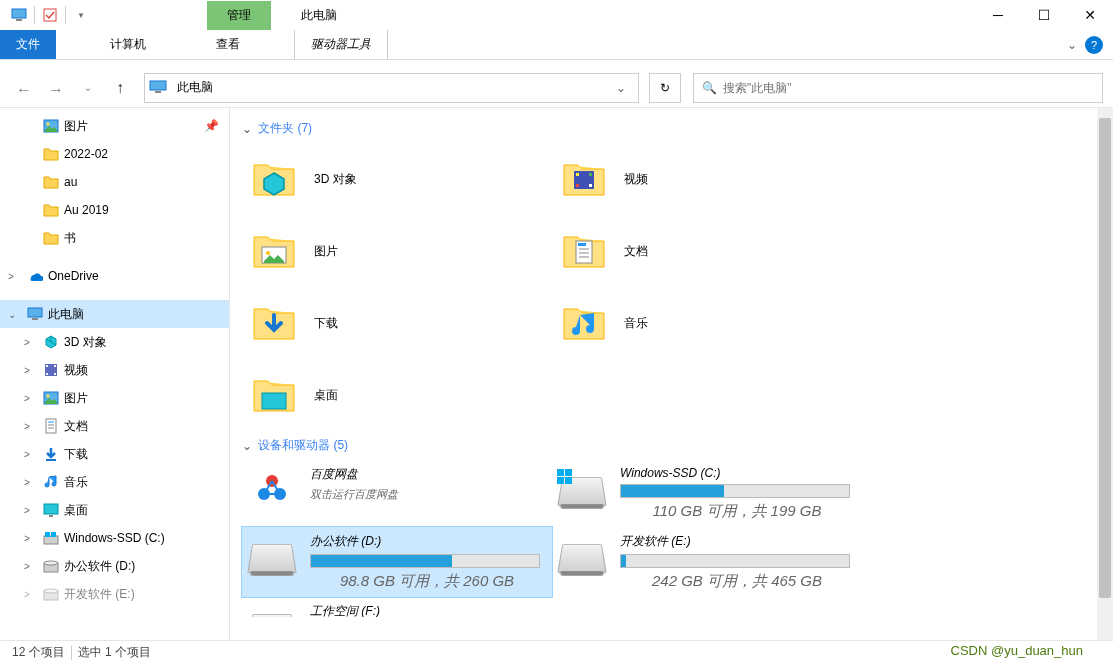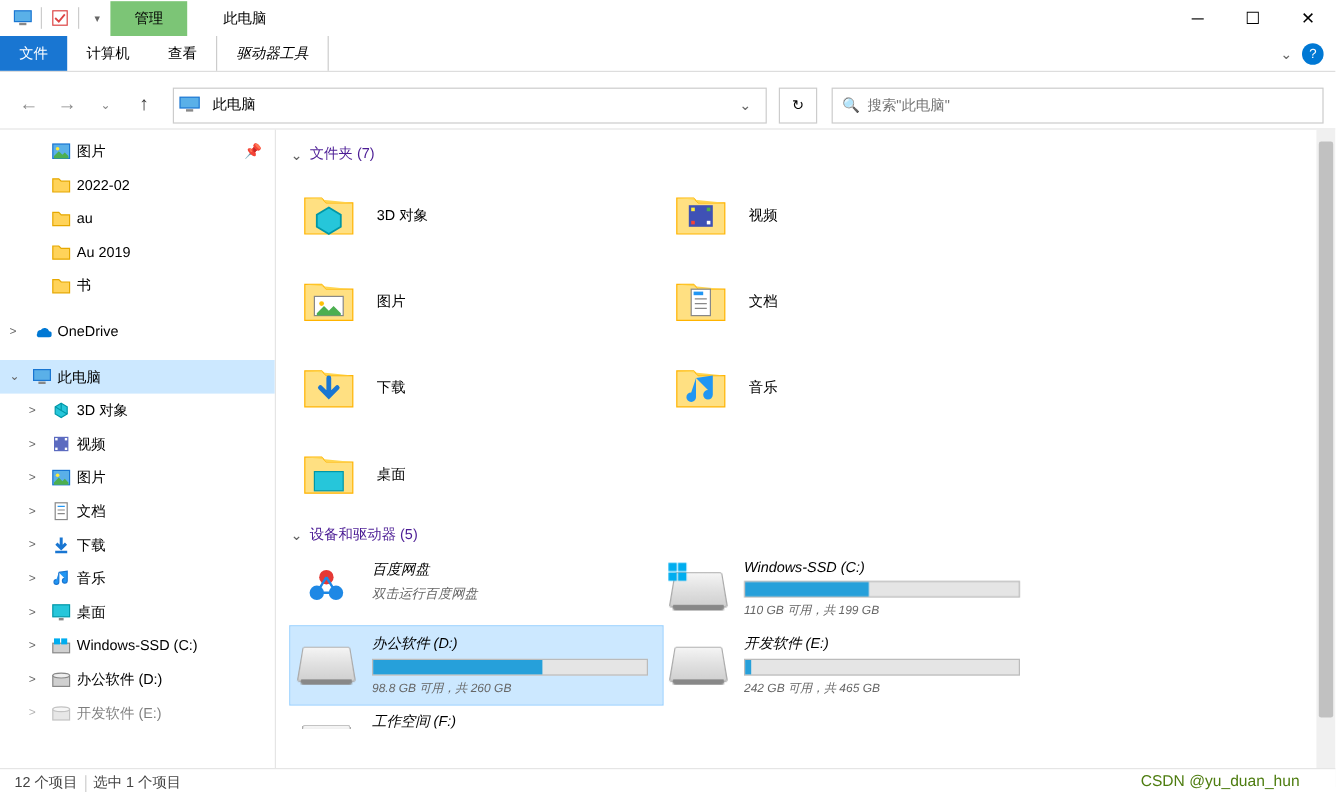--- a/index.html
+++ b/index.html
@@ -3,27 +3,27 @@
 <meta charset="utf-8">
 <style>
 * { box-sizing: border-box; margin: 0; padding: 0; font-family: "Microsoft YaHei", "Segoe UI", sans-serif; }
 body { width: 1113px; height: 664px; background: #fff; font-size: 12px; color: #000; overflow: hidden; position: relative; }
 
 
 .titlebar { height: 30px; display: flex; align-items: center; background: #fff; }
 .titlebar .qat { display: flex; align-items: center; gap: 2px; padding-left: 8px; }
 .qat-icon { width: 22px; height: 22px; display: flex; align-items: center; justify-content: center; }
 .qat-sep { width: 1px; height: 18px; background: #ccc; margin: 0 2px; }
-.tab-contextual { background: #7cc576; color: #000; padding: 6px 20px; font-size: 12px; }
+.tab-contextual { background: #7cc576; color: #000; padding: 6px 20px; margin-left: 115px; font-size: 12px; }
 .title-text { margin-left: 30px; font-size: 12px; }
 .win-controls { margin-left: auto; display: flex; }
 .win-btn { width: 46px; height: 30px; display: flex; align-items: center; justify-content: center; font-size: 14px; }
 
 
-.ribbon { height: 30px; display: flex; align-items: stretch; border-bottom: 1px solid #ddd; }
+.ribbon { height: 30px; display: flex; align-items: stretch; border-bottom: 1px solid #ddd; gap: 38px; }
 .ribbon-tab { padding: 0 16px; display: flex; align-items: center; font-size: 12px; }
 .ribbon-tab.file { background: #1976d2; color: #fff; }
 .ribbon-tab.contextual { border-left: 1px solid #ccc; border-right: 1px solid #ccc; font-style: italic; }
 .ribbon-right { margin-left: auto; display: flex; align-items: center; padding-right: 10px; gap: 8px; }
 .help-circle { width: 18px; height: 18px; border-radius: 50%; background: #0078d4; color: #fff; display: flex; align-items: center; justify-content: center; font-size: 11px; }
 
 
 .navbar { height: 40px; display: flex; align-items: center; padding: 4px 10px; gap: 4px; border-bottom: 1px solid #e5e5e5; margin-top: 8px; }
 .nav-btn { width: 28px; height: 28px; display: flex; align-items: center; justify-content: center; color: #888; font-size: 16px; }
 .nav-btn.enabled { color: #333; }
@@ -40,37 +40,37 @@
 .sidebar { width: 230px; border-right: 1px solid #e5e5e5; overflow-y: auto; padding: 4px 0; }
 .tree-item { display: flex; align-items: center; height: 28px; padding-left: 8px; gap: 4px; }
 .tree-item.selected { background: #cce8ff; }
 .tree-expand { width: 14px; color: #666; font-size: 10px; }
 .tree-icon { width: 18px; height: 18px; display: flex; align-items: center; justify-content: center; }
 .tree-label { font-size: 12px; }
 .tree-item.indent1 { padding-left: 24px; }
 .pin { margin-left: auto; margin-right: 10px; color: #888; font-size: 12px; }
 
 .content { flex: 1; overflow-y: auto; padding: 6px 12px; position: relative; }
-.section-header { color: #4c1d95; font-size: 12px; padding: 6px 0; display: flex; align-items: center; gap: 6px; }
+.section-header { color: #3b82f6; font-size: 12px; padding: 6px 0; display: flex; align-items: center; gap: 6px; }
 .section-header::before { content: "⌄"; font-size: 12px; color: #606060; }
 
 .folder-grid { display: flex; flex-wrap: wrap; }
 .folder-item { width: 310px; height: 72px; display: flex; align-items: center; padding: 4px 8px; gap: 16px; }
 .folder-bigicon { width: 48px; height: 48px; display: flex; align-items: center; justify-content: center; }
 .folder-name { font-size: 12px; }
 
 .drive-grid { display: flex; flex-wrap: wrap; }
 .drive-item { width: 310px; padding: 6px 8px; display: flex; align-items: flex-start; gap: 12px; }
 .drive-item.selected { background: #cce8ff; outline: 1px solid #99d1ff; }
 .drive-icon { width: 48px; height: 40px; }
 .drive-info { flex: 1; font-style: italic; }
 .drive-name { font-size: 12px; margin-bottom: 4px; }
 .drive-bar { width: 230px; height: 14px; background: #e5e5e5; border: 1px solid #bbb; margin-bottom: 4px; position: relative; }
 .drive-fill { height: 100%; background: #26a0da; }
-.drive-space { font-size: 10px; color: #666; }
+.drive-space { font-size: 15px; color: #666; text-align: center; }
 .app-sub { font-size: 11px; color: #666; }
 
 .statusbar { position: absolute; bottom: 0; left: 0; right: 0; height: 24px; border-top: 1px solid #e5e5e5; display: flex; align-items: center; padding: 0 12px; gap: 6px; font-size: 12px; color: #444; background: #fff; }
 .status-sep { width: 1px; height: 14px; background: #ccc; }
 
 .watermark { position: absolute; bottom: 6px; right: 30px; color: #4d7c0f; font-size: 13px; }
 
 
 .disk { width: 44px; height: 32px; background: linear-gradient(#f5f5f5, #d0d0d0); border: 1px solid #aaa; border-radius: 2px; position: relative; transform: perspective(60px) rotateX(25deg); margin-top: 8px; }
 .disk::after { content: ""; position: absolute; bottom: -3px; left: 2px; right: 2px; height: 4px; background: #888; border-radius: 0 0 2px 2px; }

